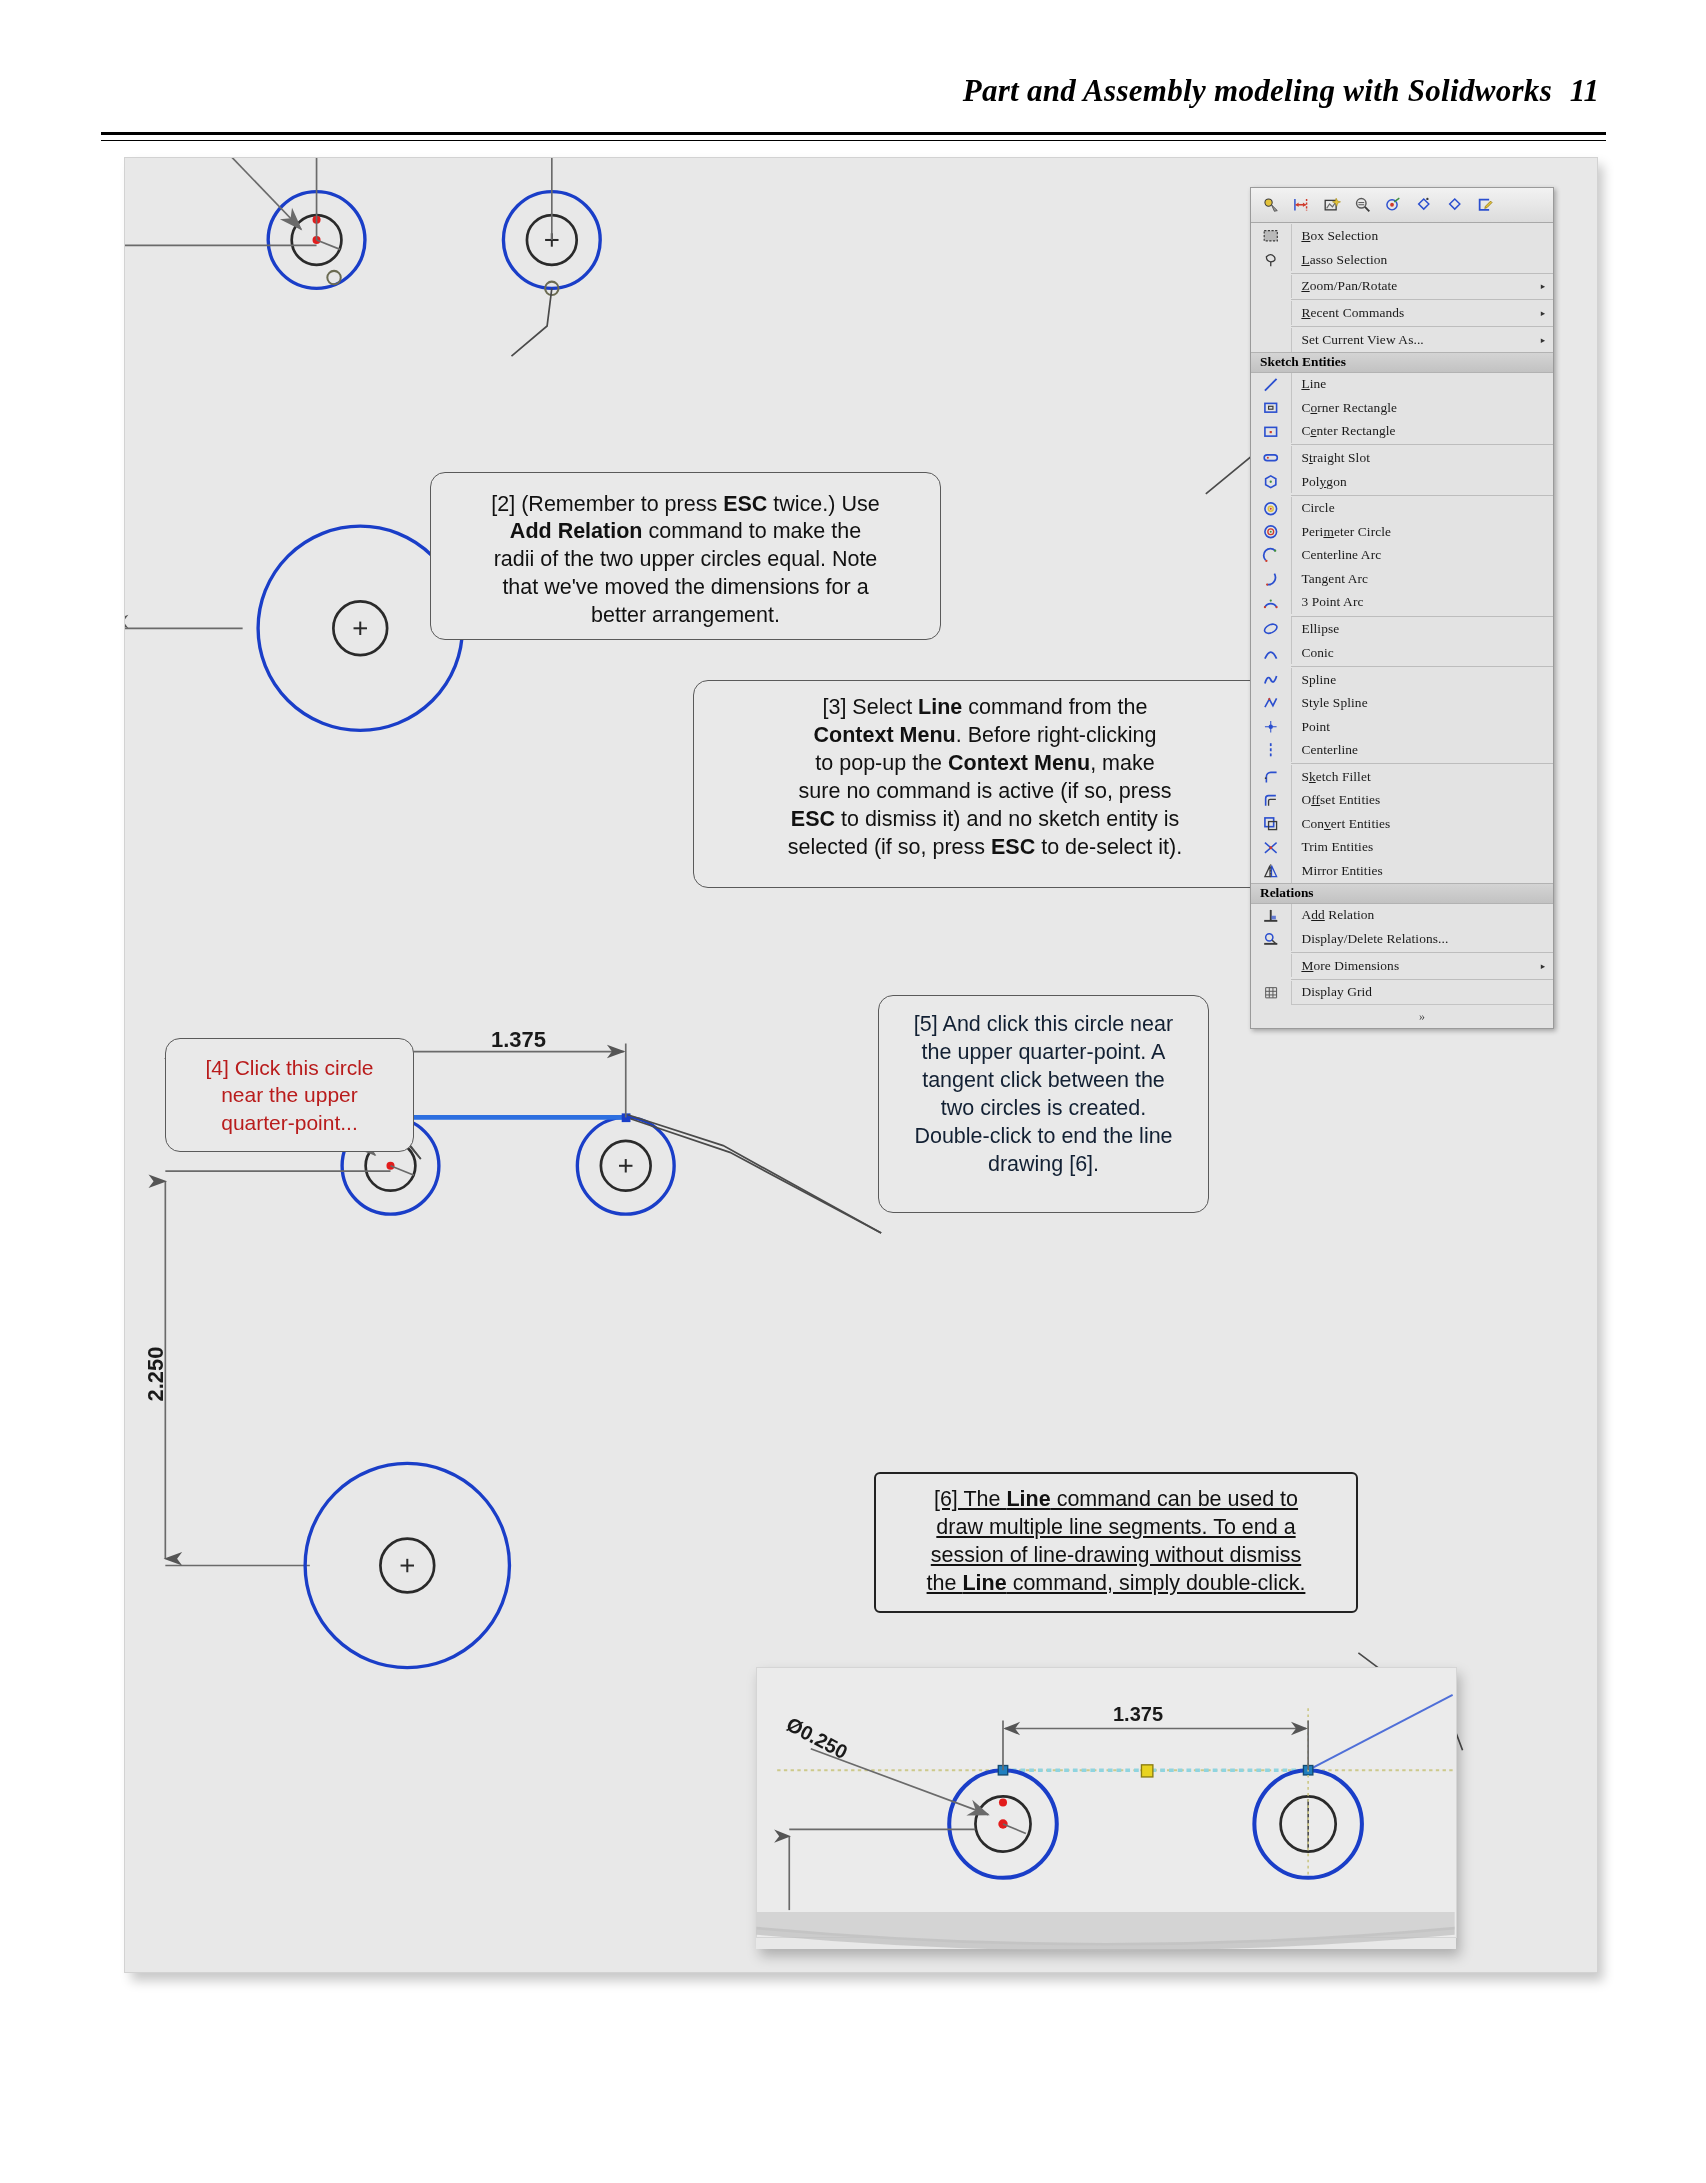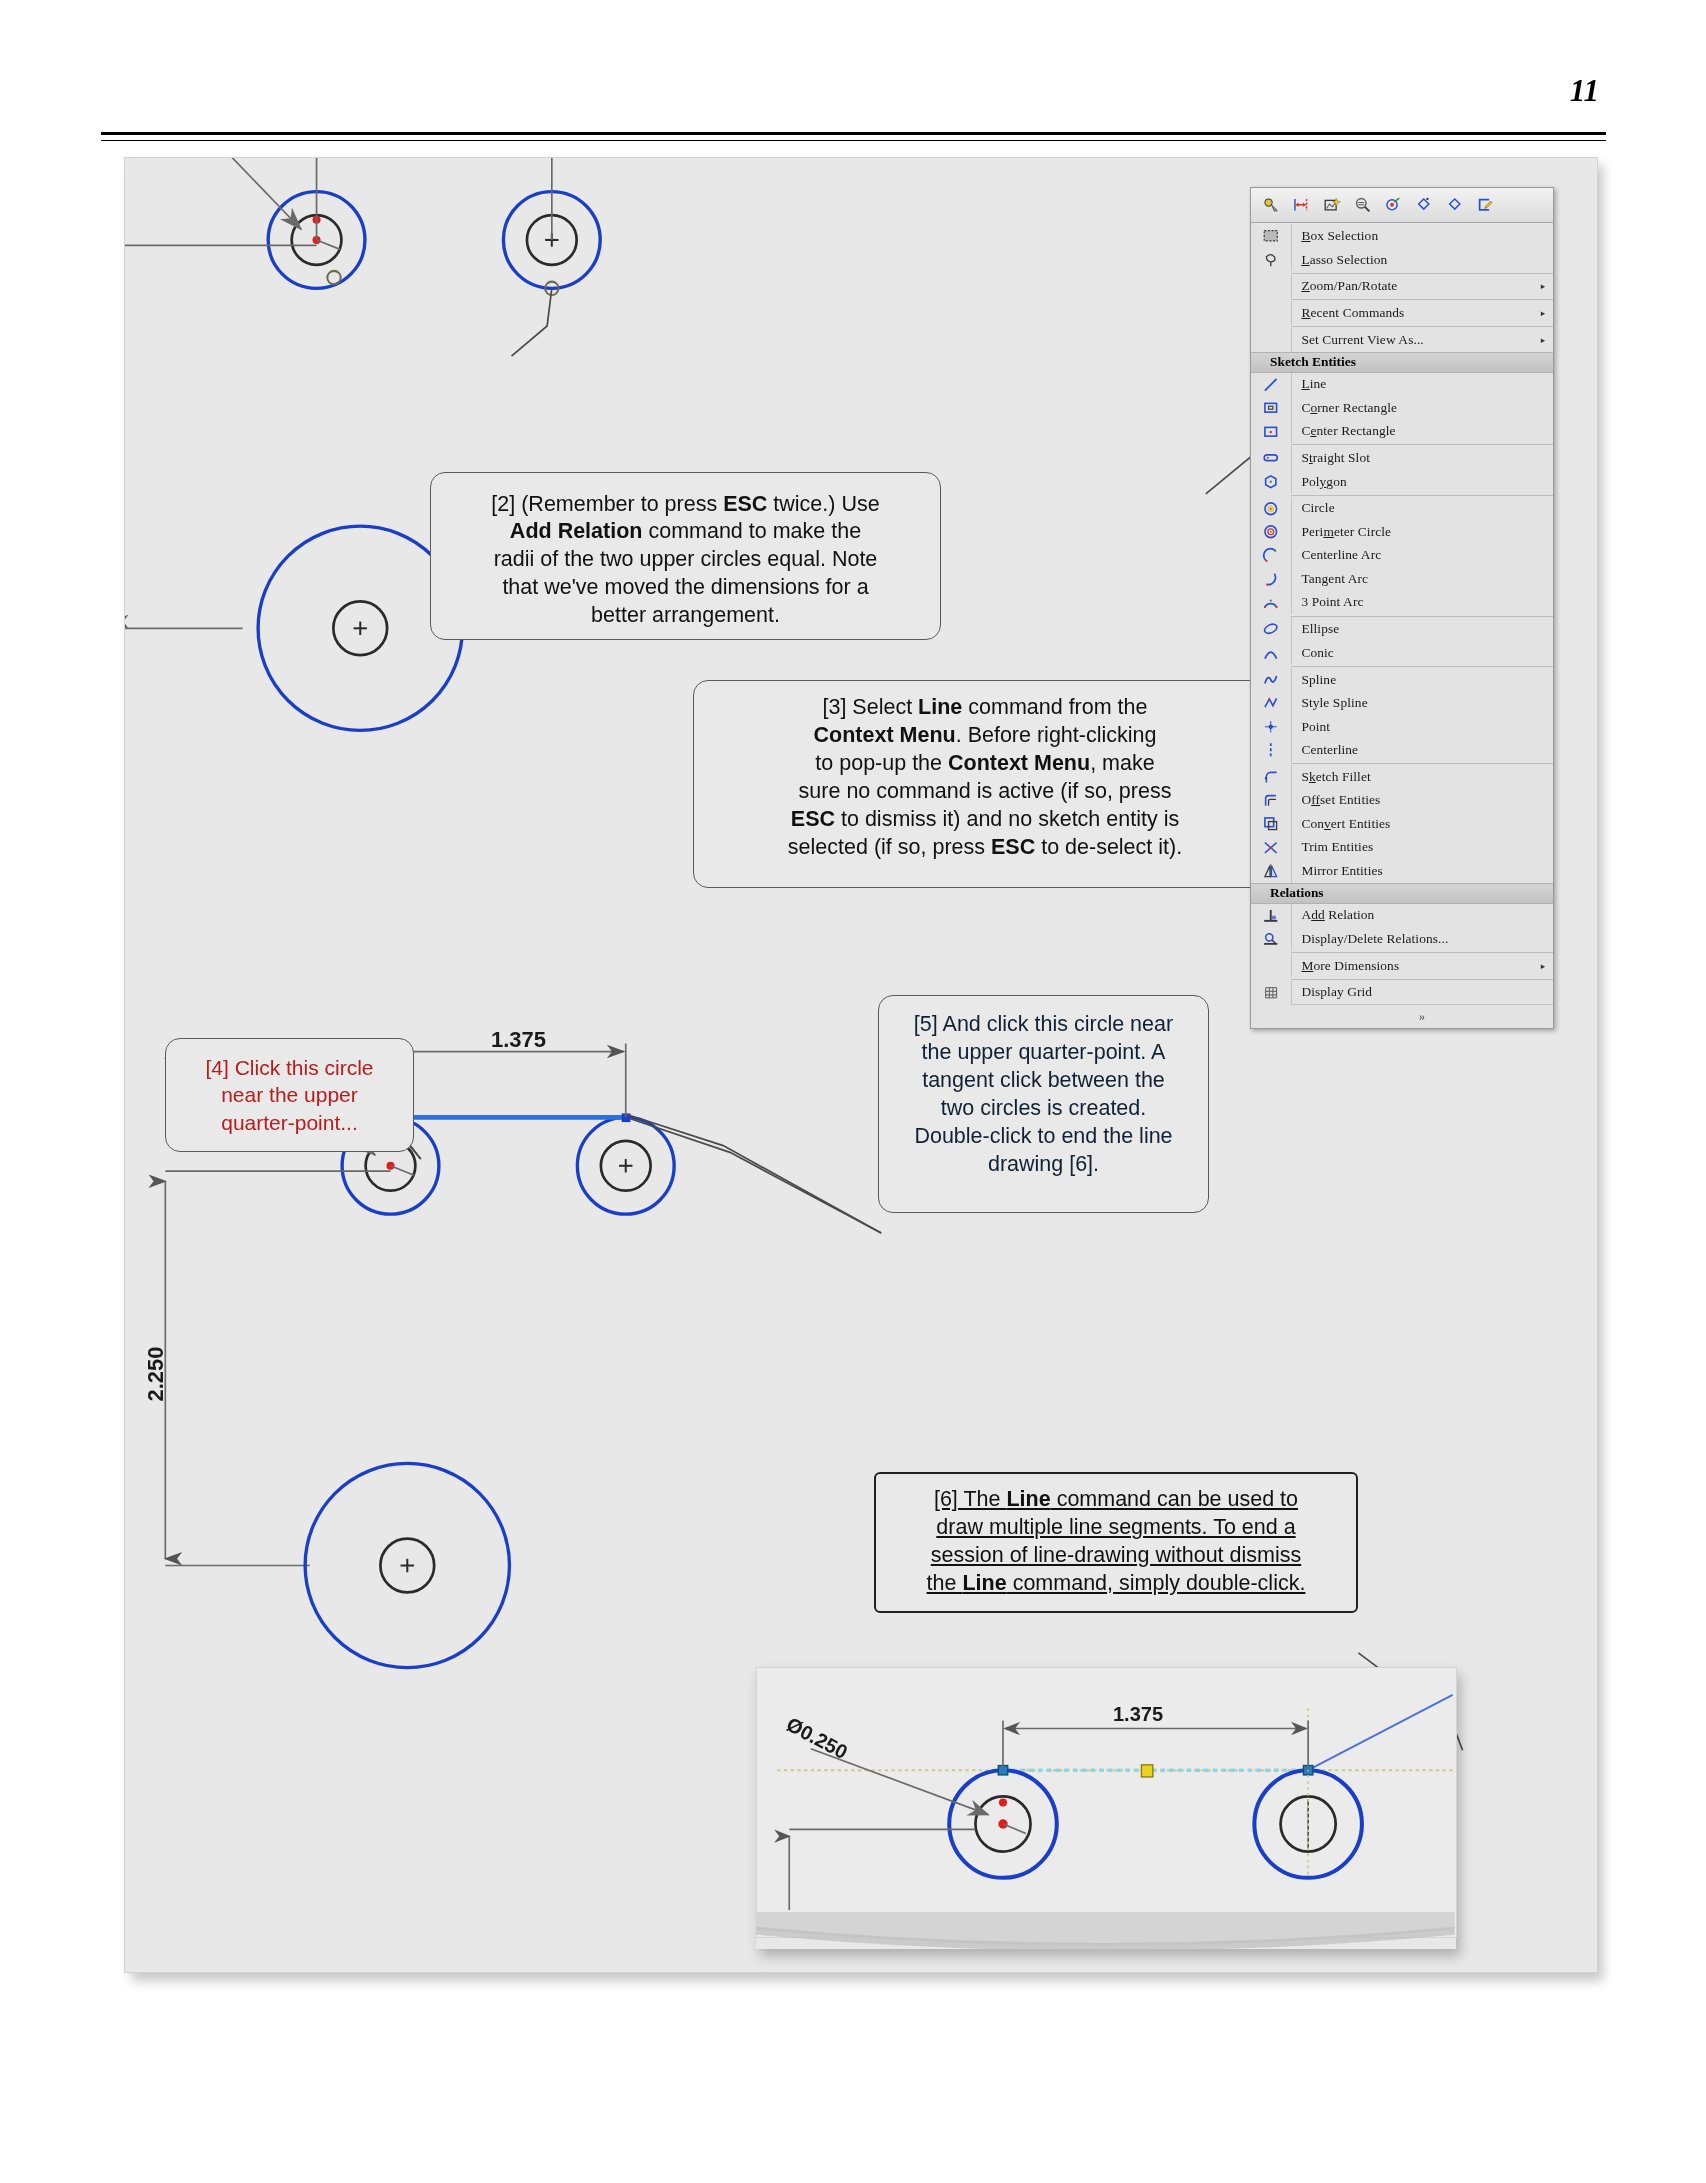--- a/index.html
+++ b/index.html
@@ -49,37 +49,38 @@
   #ctx-toolbar{display:flex;align-items:center;gap:2.7px;height:35px;padding:1.3px 5.4px;
     background:linear-gradient(#f2f2f2,#dcdcdc);border-bottom:0.7px solid #a8a8a8;box-sizing:border-box;}
   .tb-ico{width:28px;height:27px;display:flex;align-items:center;justify-content:center;}
   #ctx-body{padding:1.3px 0 0 0;}
   .mi{display:flex;align-items:center;height:23.5px;position:relative;padding:0 4px 0 0;}
   .mi .gut{width:40px;min-width:40px;height:23.5px;display:flex;align-items:center;justify-content:center;
     border-right:0.7px solid #c4c4c4;}
   .mi .lbl{flex:1;padding-left:9.4px;white-space:nowrap;letter-spacing:0.1px;}
   .mi .arw{width:12px;text-align:center;font-size:8.7px;color:#333;}
   .sep{height:0.7px;background:#bdbdbd;margin:1.3px 0 1.3px 40px;}
-  .sechdr{height:19px;display:flex;align-items:center;padding-left:19px;font-weight:bold;font-size:13.4px;
+  .sechdr{height:19px;display:flex;align-items:center;padding-left:9px;font-weight:bold;font-size:13.4px;
     background:linear-gradient(#d4d4d4,#c2c2c2);border-top:0.7px solid #b2b2b2;border-bottom:0.7px solid #b2b2b2;color:#000;}
   .ctx-foot{height:23px;display:flex;align-items:center;justify-content:center;font-size:12px;color:#444;
     border-top:0.7px solid #c4c4c4;margin-left:40px;}
   .u{text-decoration:underline;}
 
   
   #inset{position:absolute;left:756px;top:1667px;width:699px;height:269px;background:#ebebeb;
     border:0.7px solid #d5d5d5;overflow:hidden;}
   #inset-shadow{position:absolute;left:756px;top:1667px;width:700px;height:282px;pointer-events:none;
     box-shadow:4px 6.7px 12px rgba(0,0,0,.25);}
   #inset-curl{position:absolute;left:756px;top:1912px;width:699px;height:47px;overflow:hidden;pointer-events:none;}
 </style>
 </head>
 <body>
 
 <div id="header">
+  <div id="header-title">Part and Assembly modeling with Solidworks</div>
   <div id="header-pageno">11</div>
   <div id="header-rule1"></div>
   <div id="header-rule2"></div>
 </div>
 
 <div id="canvas-shadow"></div>
 
 <div id="canvas">
 
   <svg class="draw" viewBox="0 0 2190 2700" preserveAspectRatio="none">

